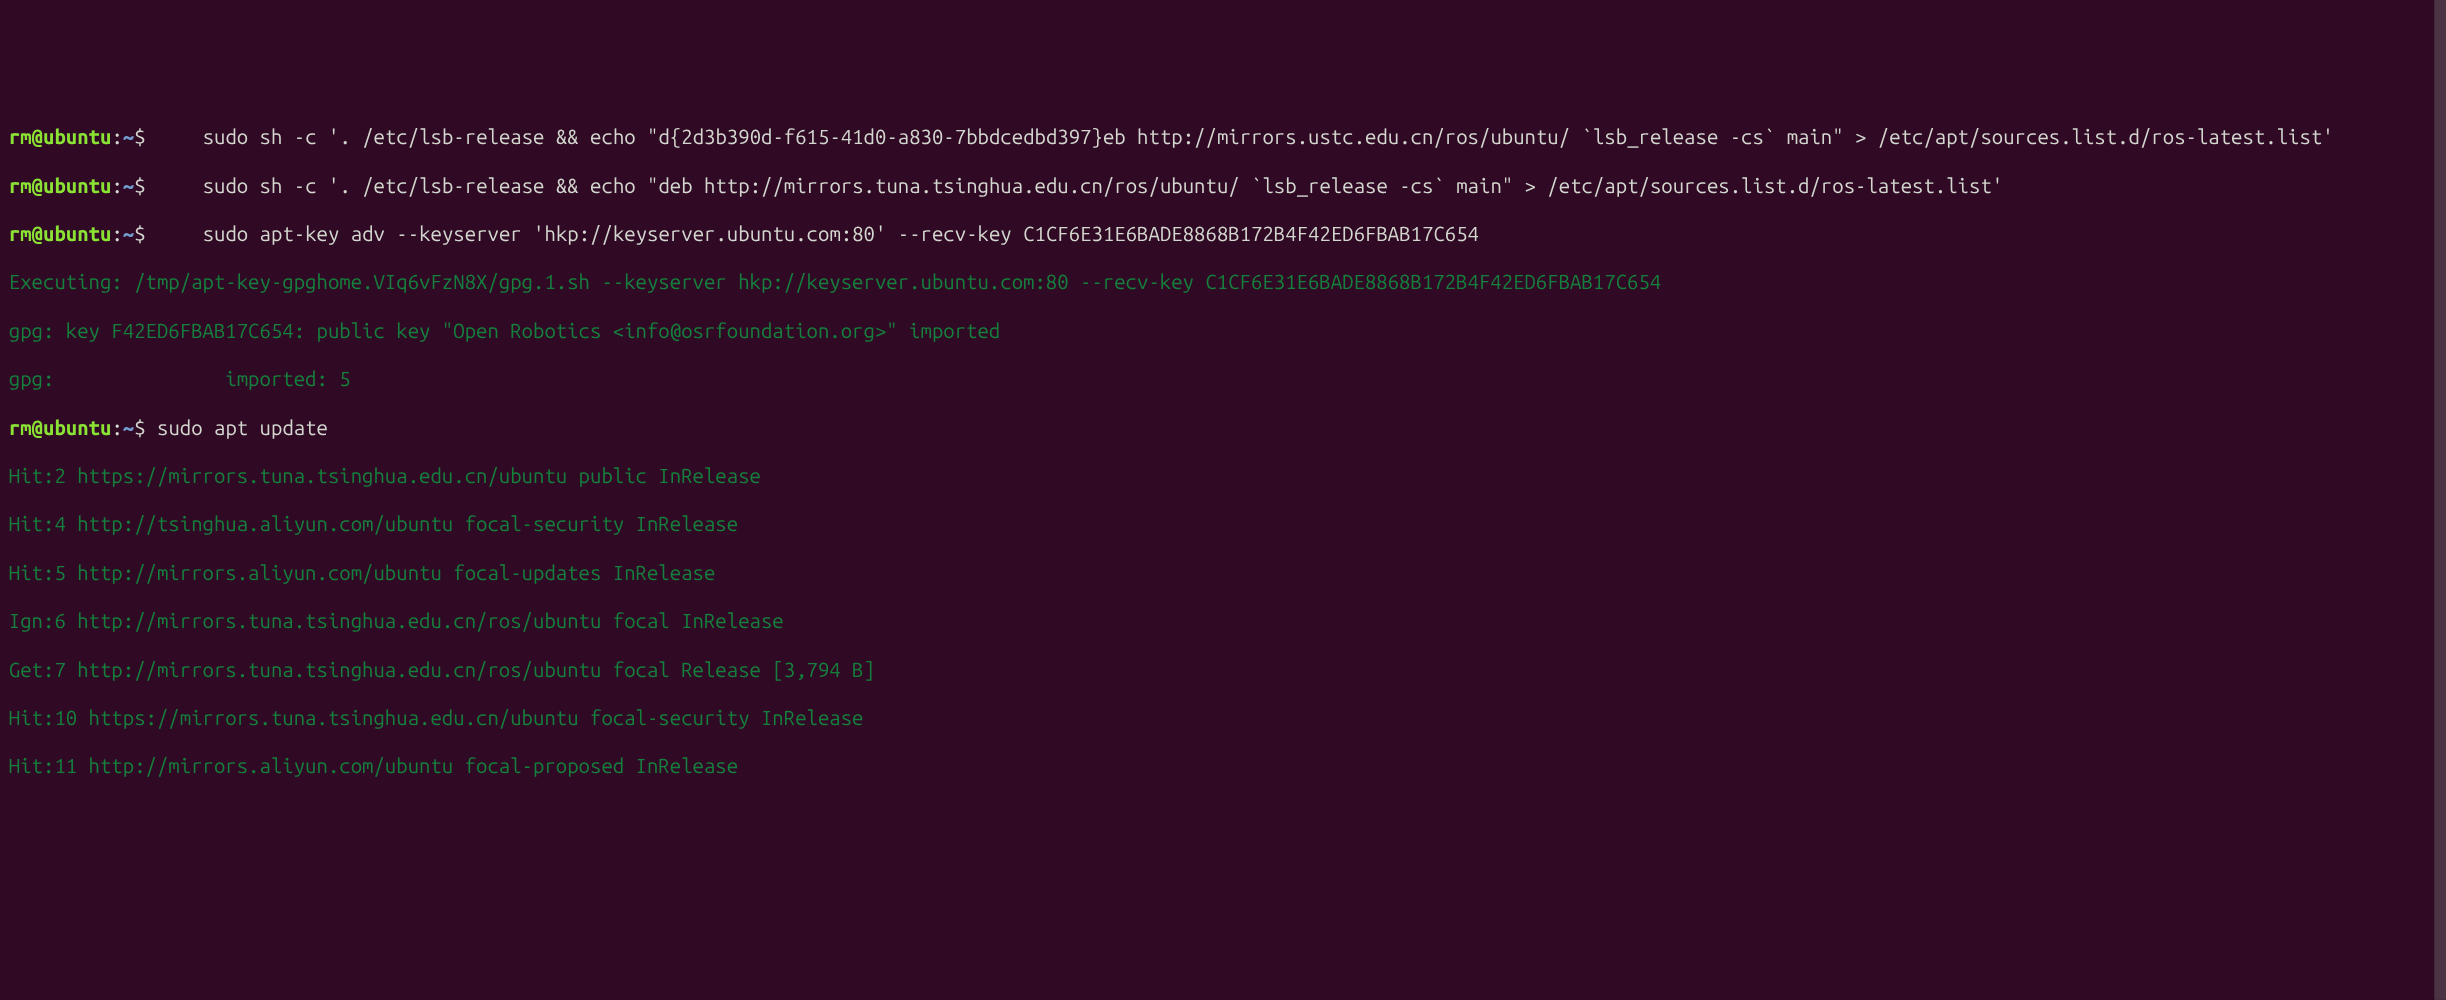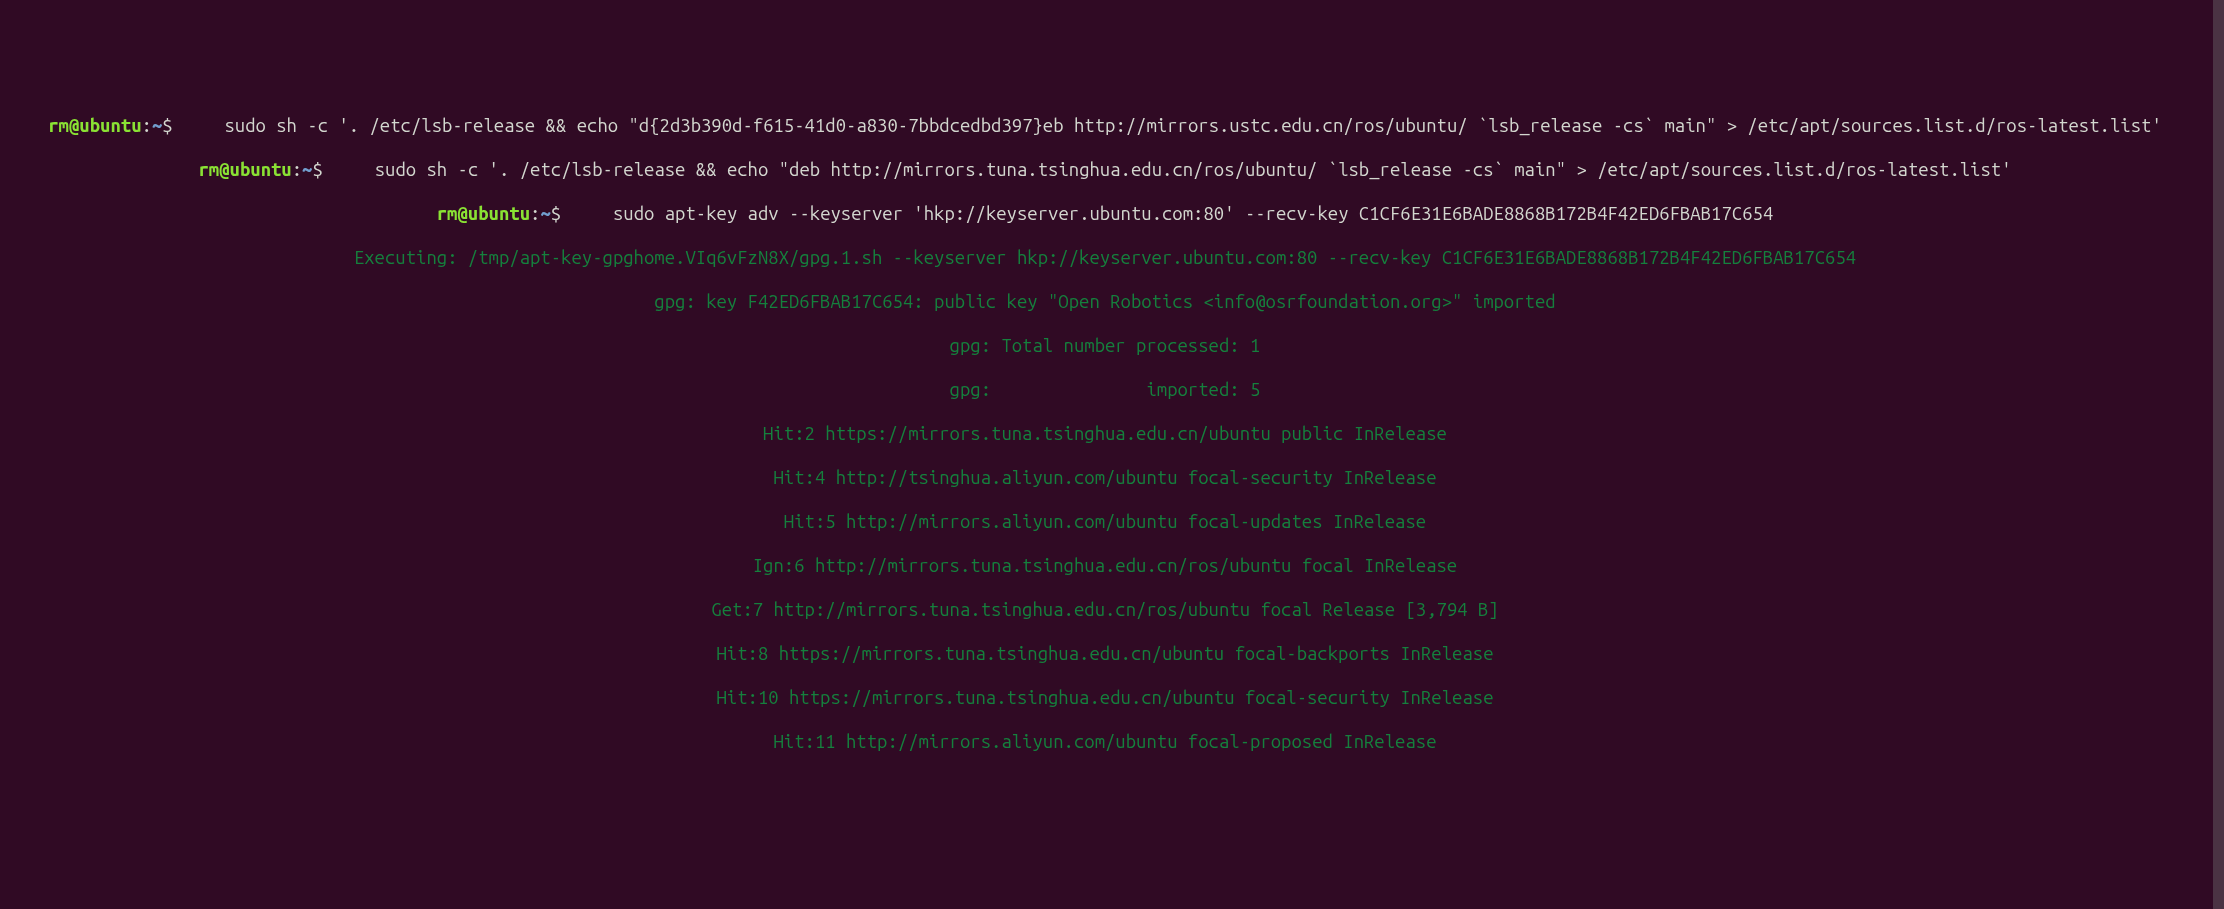--- a/index.html
+++ b/index.html
@@ -22,42 +22,41 @@
     height: 100%;
     background: #4a3343;
   }
   .user { color: #8ae234; font-weight: bold; }
   .host { color: #8ae234; font-weight: bold; }
   .colon { color: #d3d7cf; }
   .path { color: #729fcf; font-weight: bold; }
   .dollar { color: #d3d7cf; }
   .cmd { color: #d3d7cf; }
   .out { color: #15803d; }
-  .line { display: block; text-align: center; }
+  .line { display: block; }
   .content { padding-right: 14px; }
 </style>
 </head>
 <body>
 
 
 
 <div class="content">
 <span class="line"><span class="user">rm</span><span class="user">@</span><span class="host">ubuntu</span><span class="colon">:</span><span class="path">~</span><span class="dollar">$</span><span class="cmd">     sudo sh -c '. /etc/lsb-release &amp;&amp; echo "d{2d3b390d-f615-41d0-a830-7bbdcedbd397}eb http://mirrors.ustc.edu.cn/ros/ubuntu/ `lsb_release -cs` main" &gt; /etc/apt/sources.list.d/ros-latest.list'</span></span>
 <span class="line"><span class="user">rm</span><span class="user">@</span><span class="host">ubuntu</span><span class="colon">:</span><span class="path">~</span><span class="dollar">$</span><span class="cmd">     sudo sh -c '. /etc/lsb-release &amp;&amp; echo "deb http://mirrors.tuna.tsinghua.edu.cn/ros/ubuntu/ `lsb_release -cs` main" &gt; /etc/apt/sources.list.d/ros-latest.list'</span></span>
 <span class="line"><span class="user">rm</span><span class="user">@</span><span class="host">ubuntu</span><span class="colon">:</span><span class="path">~</span><span class="dollar">$</span><span class="cmd">     sudo apt-key adv --keyserver 'hkp://keyserver.ubuntu.com:80' --recv-key C1CF6E31E6BADE8868B172B4F42ED6FBAB17C654</span></span>
 <span class="line out">Executing: /tmp/apt-key-gpghome.VIq6vFzN8X/gpg.1.sh --keyserver hkp://keyserver.ubuntu.com:80 --recv-key C1CF6E31E6BADE8868B172B4F42ED6FBAB17C654</span>
 <span class="line out">gpg: key F42ED6FBAB17C654: public key "Open Robotics &lt;info@osrfoundation.org&gt;" imported</span>
-<span class="line out">gpg: Total number processed: 1</span>
 <span class="line out">gpg:               imported: 5</span>
+<span class="line"><span class="user">rm</span><span class="user">@</span><span class="host">ubuntu</span><span class="colon">:</span><span class="path">~</span><span class="dollar">$</span><span class="cmd"> sudo apt update</span></span>
 <span class="line out">Hit:2 https://mirrors.tuna.tsinghua.edu.cn/ubuntu public InRelease</span>
 <span class="line out">Hit:4 http://tsinghua.aliyun.com/ubuntu focal-security InRelease</span>
 <span class="line out">Hit:5 http://mirrors.aliyun.com/ubuntu focal-updates InRelease</span>
 <span class="line out">Ign:6 http://mirrors.tuna.tsinghua.edu.cn/ros/ubuntu focal InRelease</span>
 <span class="line out">Get:7 http://mirrors.tuna.tsinghua.edu.cn/ros/ubuntu focal Release [3,794 B]</span>
-<span class="line out">Hit:8 https://mirrors.tuna.tsinghua.edu.cn/ubuntu focal-backports InRelease</span>
 <span class="line out">Hit:10 https://mirrors.tuna.tsinghua.edu.cn/ubuntu focal-security InRelease</span>
 <span class="line out">Hit:11 http://mirrors.aliyun.com/ubuntu focal-proposed InRelease</span>
 
 
 
 
 
 
 
 

